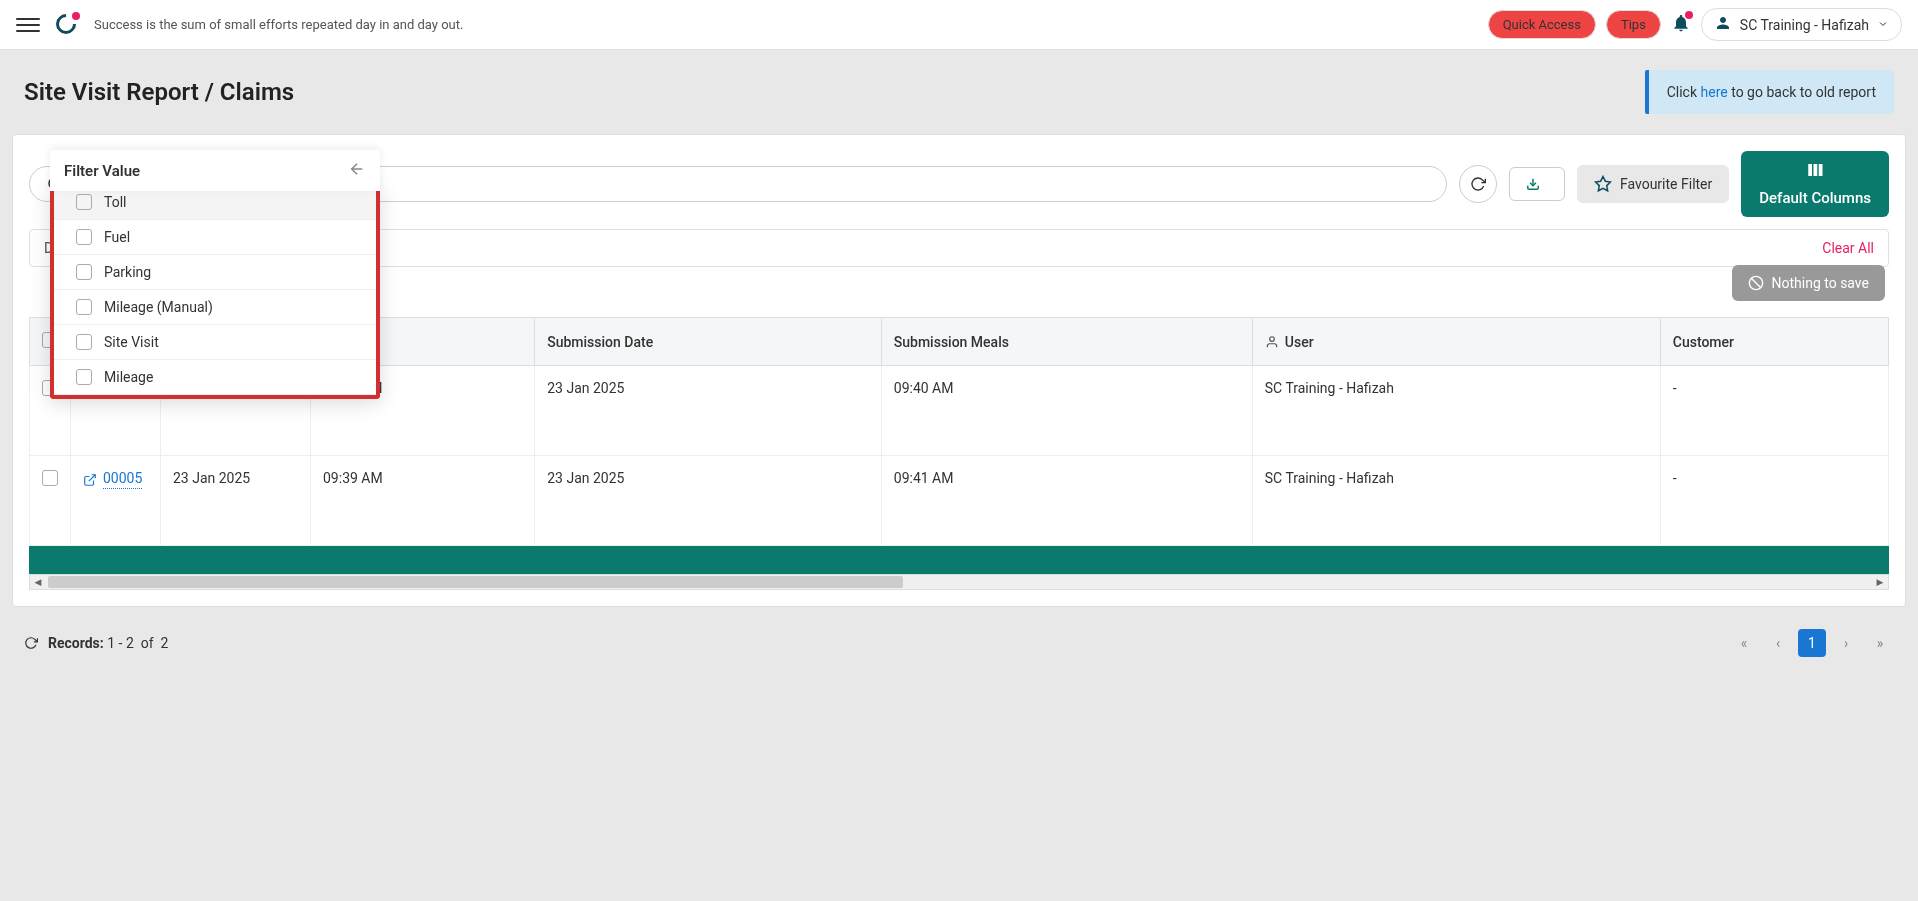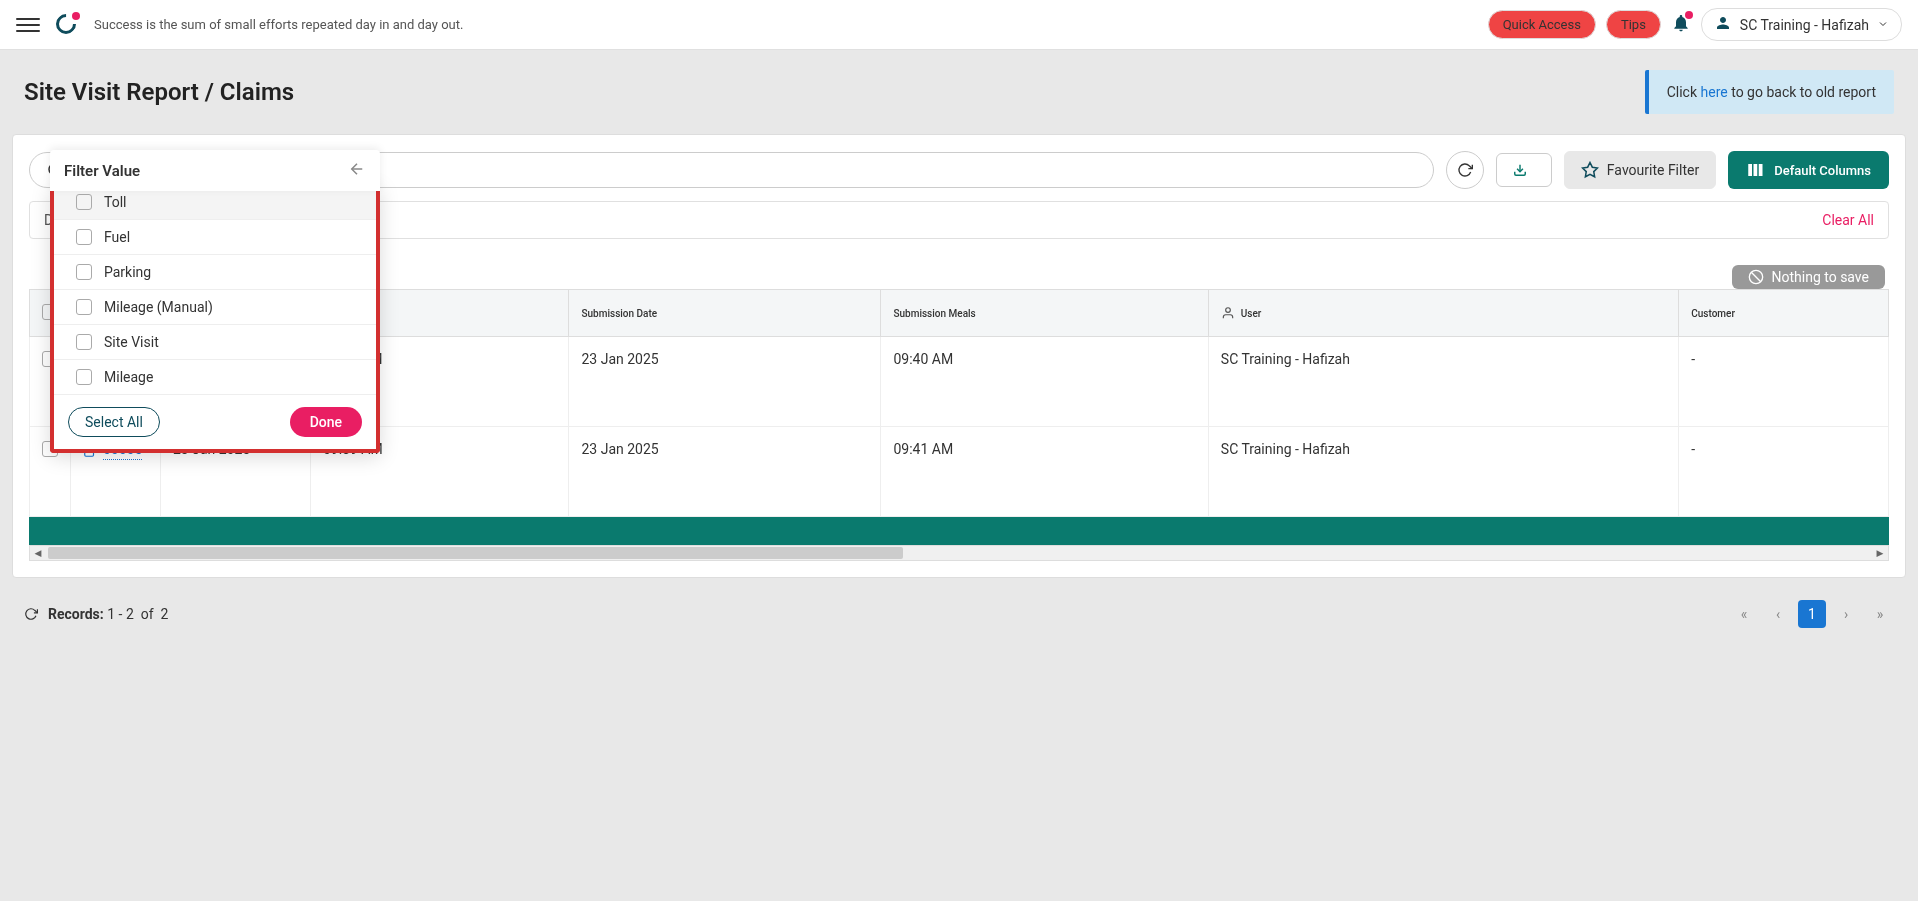--- a/index.html
+++ b/index.html
@@ -207,22 +207,23 @@
 .default-cols-btn {
   background: #0a7a6e;
   color: #fff;
   border: none;
   border-radius: 6px;
   padding: 10px 18px;
   display: flex;
   align-items: center;
   gap: 10px;
   cursor: pointer;
-  font-size: 13px;
+  font-size: 15px;
   font-weight: 500;
+  flex-direction: column;
 }
 .filter-row {
   display: flex;
   justify-content: space-between;
   align-items: center;
   border: 1px solid #e0e0e0;
   border-radius: 4px;
   padding: 10px 14px;
   margin-bottom: 50px;
 }
@@ -234,39 +235,39 @@
   cursor: pointer;
   font-size: 14px;
 }
 .nothing-save {
   position: absolute;
   right: 20px;
   top: 130px;
   background: #999;
   color: #fff;
   border-radius: 6px;
-  padding: 4px 16px;
+  padding: 10px 16px;
   display: flex;
   align-items: center;
   gap: 8px;
   font-size: 14px;
 }
 .data-table {
   width: 100%;
   border-collapse: collapse;
   margin-top: 8px;
 }
 .data-table thead th {
   background: #f4f6f7;
   text-align: left;
   padding: 14px 12px;
   font-weight: 500;
   color: #333;
   border: 1px solid #ddd;
-  font-size: 10px;
+  font-size: 14px;
 }
 .data-table tbody td {
   padding: 14px 12px;
   border: 1px solid #eee;
   vertical-align: top;
   height: 90px;
   font-size: 14px;
   color: #333;
 }
 .checkbox-cell {
@@ -635,24 +636,20 @@
     </div>
     <div class="filter-option">
       <span class="checkbox"></span>
       <span>Site Visit</span>
     </div>
     <div class="filter-option">
       <span class="checkbox"></span>
       <span>Mileage</span>
     </div>
   </div>
-  <div class="filter-footer">
-    <button class="select-all-btn">Select All</button>
-    <button class="done-btn">Done</button>
-  </div>
 </div>
 
 <div class="bottom-bar">
   <div class="records-info">
     <svg width="14" height="14" viewBox="0 0 24 24" fill="none" stroke="#333" stroke-width="2">
         <polyline points="23 4 23 10 17 10"></polyline>
         <path d="M20.49 15a9 9 0 1 1-2.12-9.36L23 10"></path>
       </svg>
     <span>
       <strong>Records:</strong>

